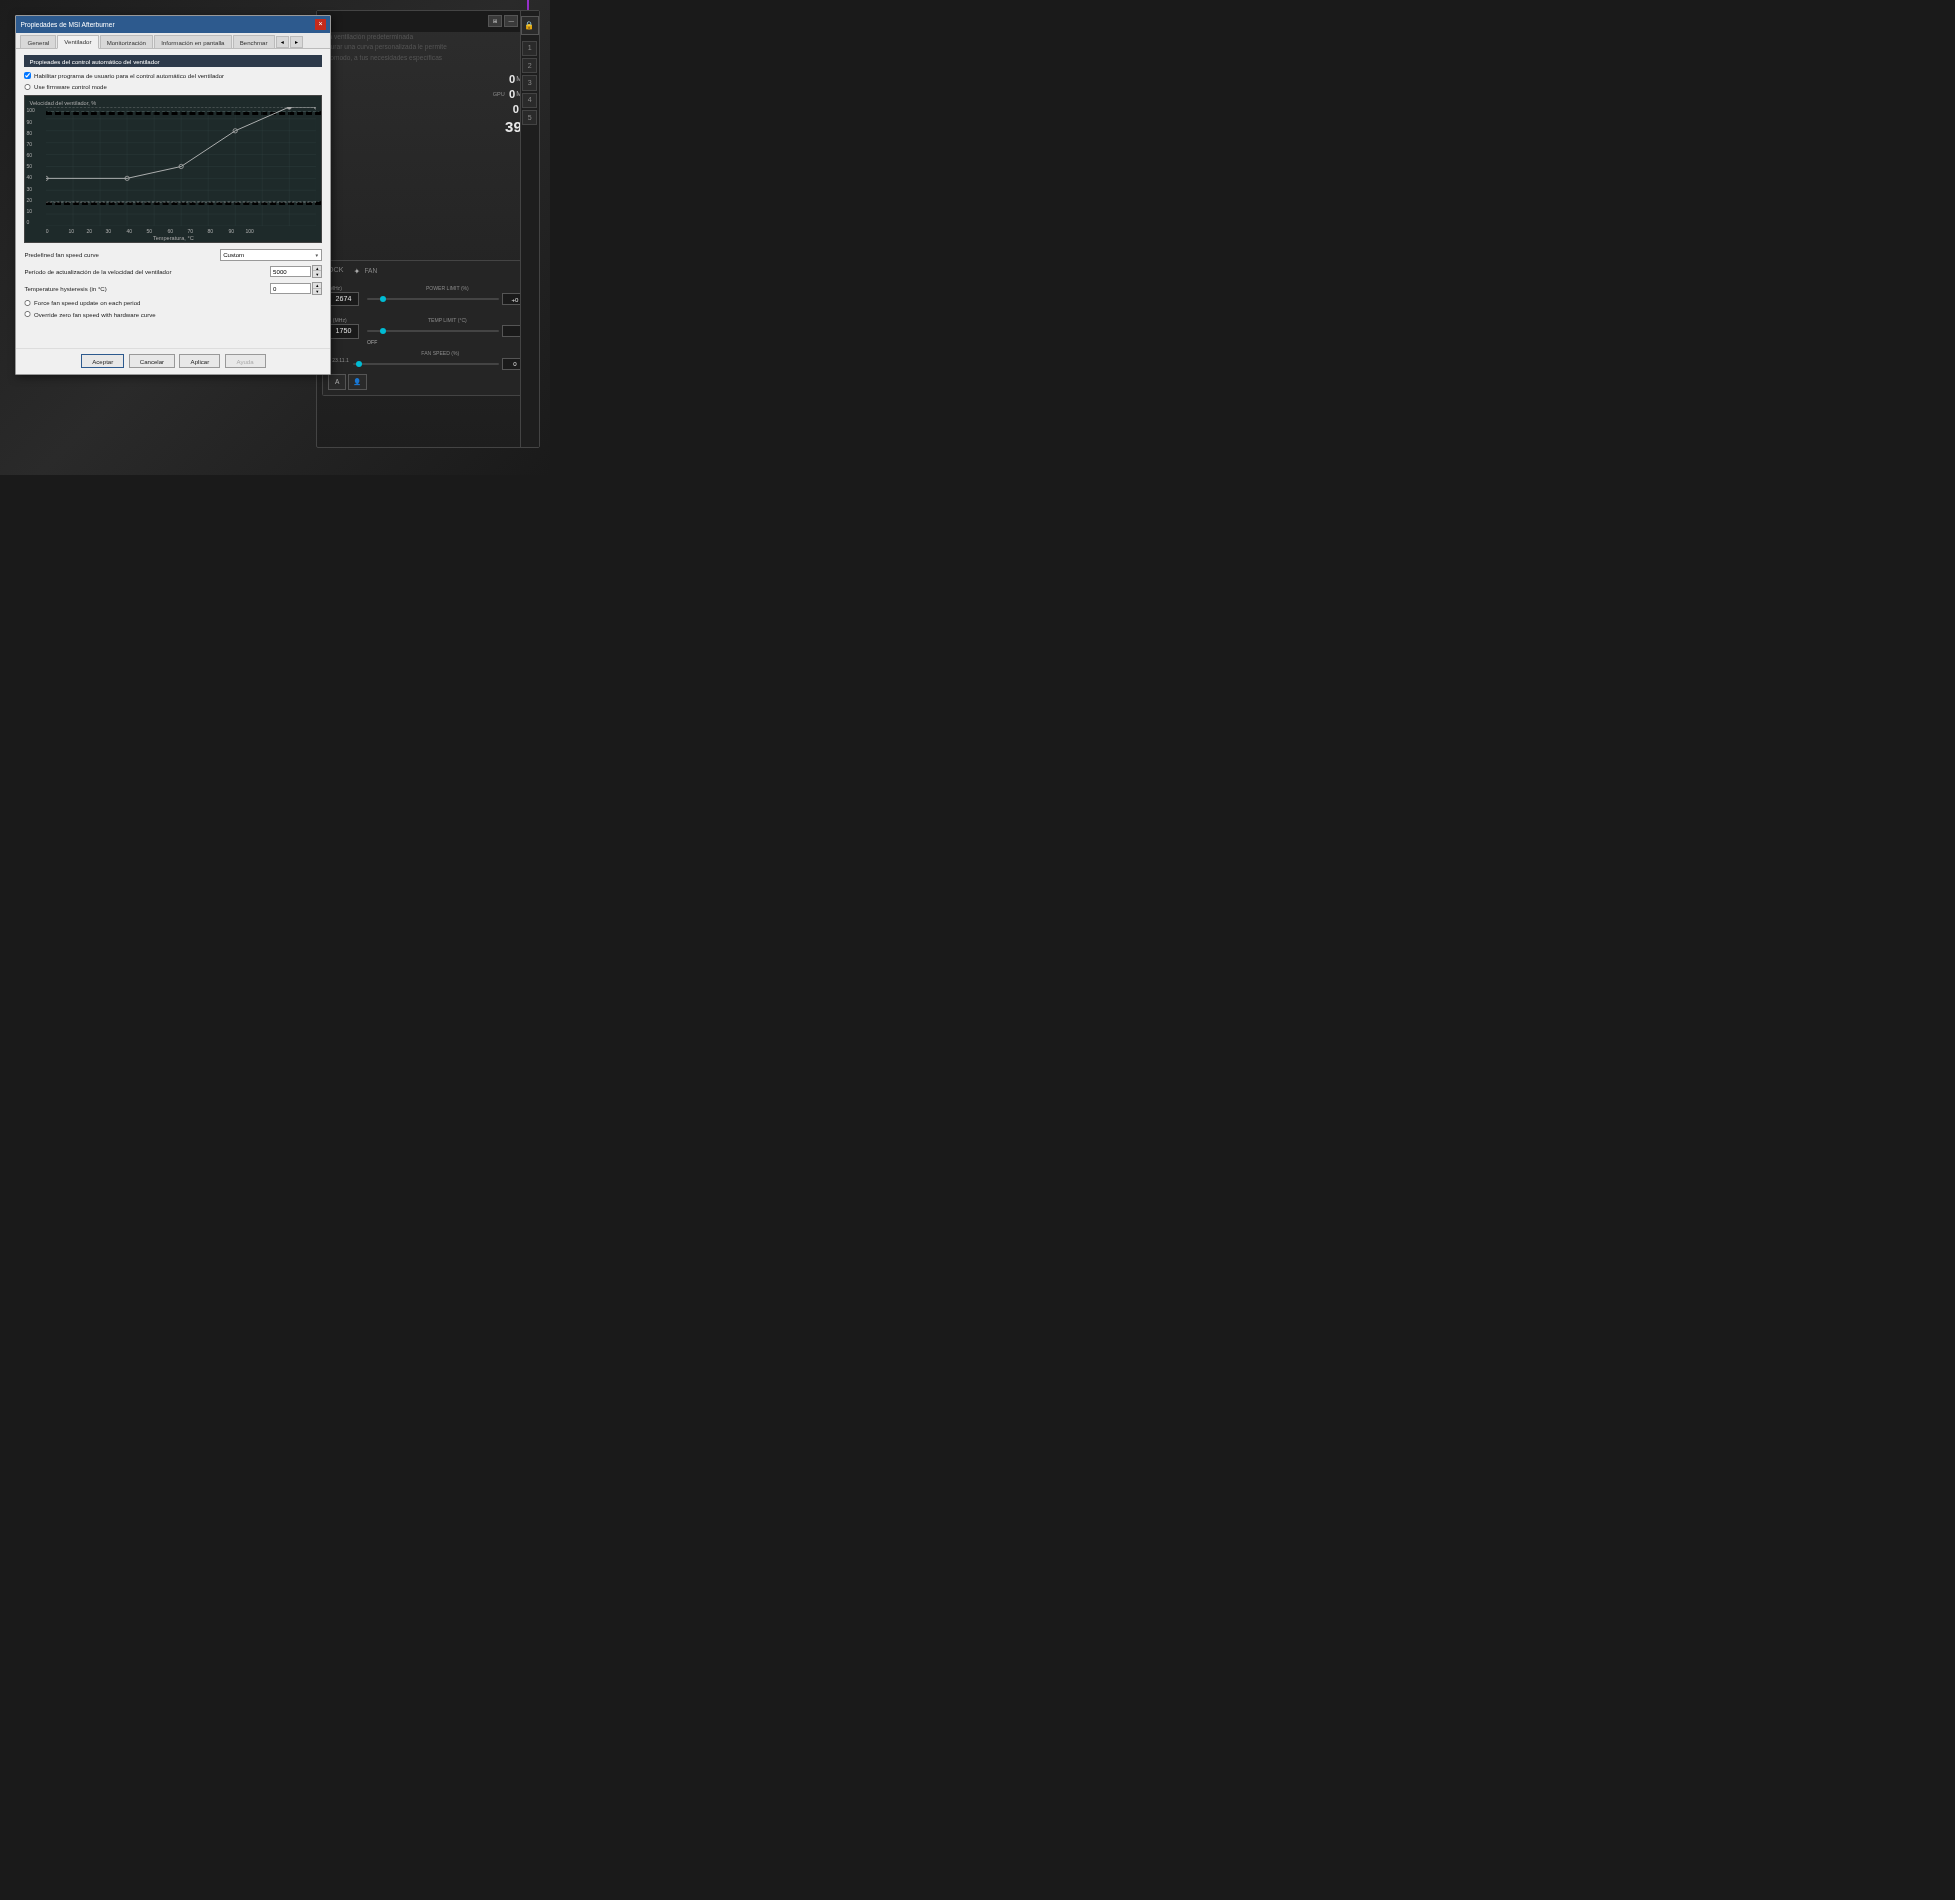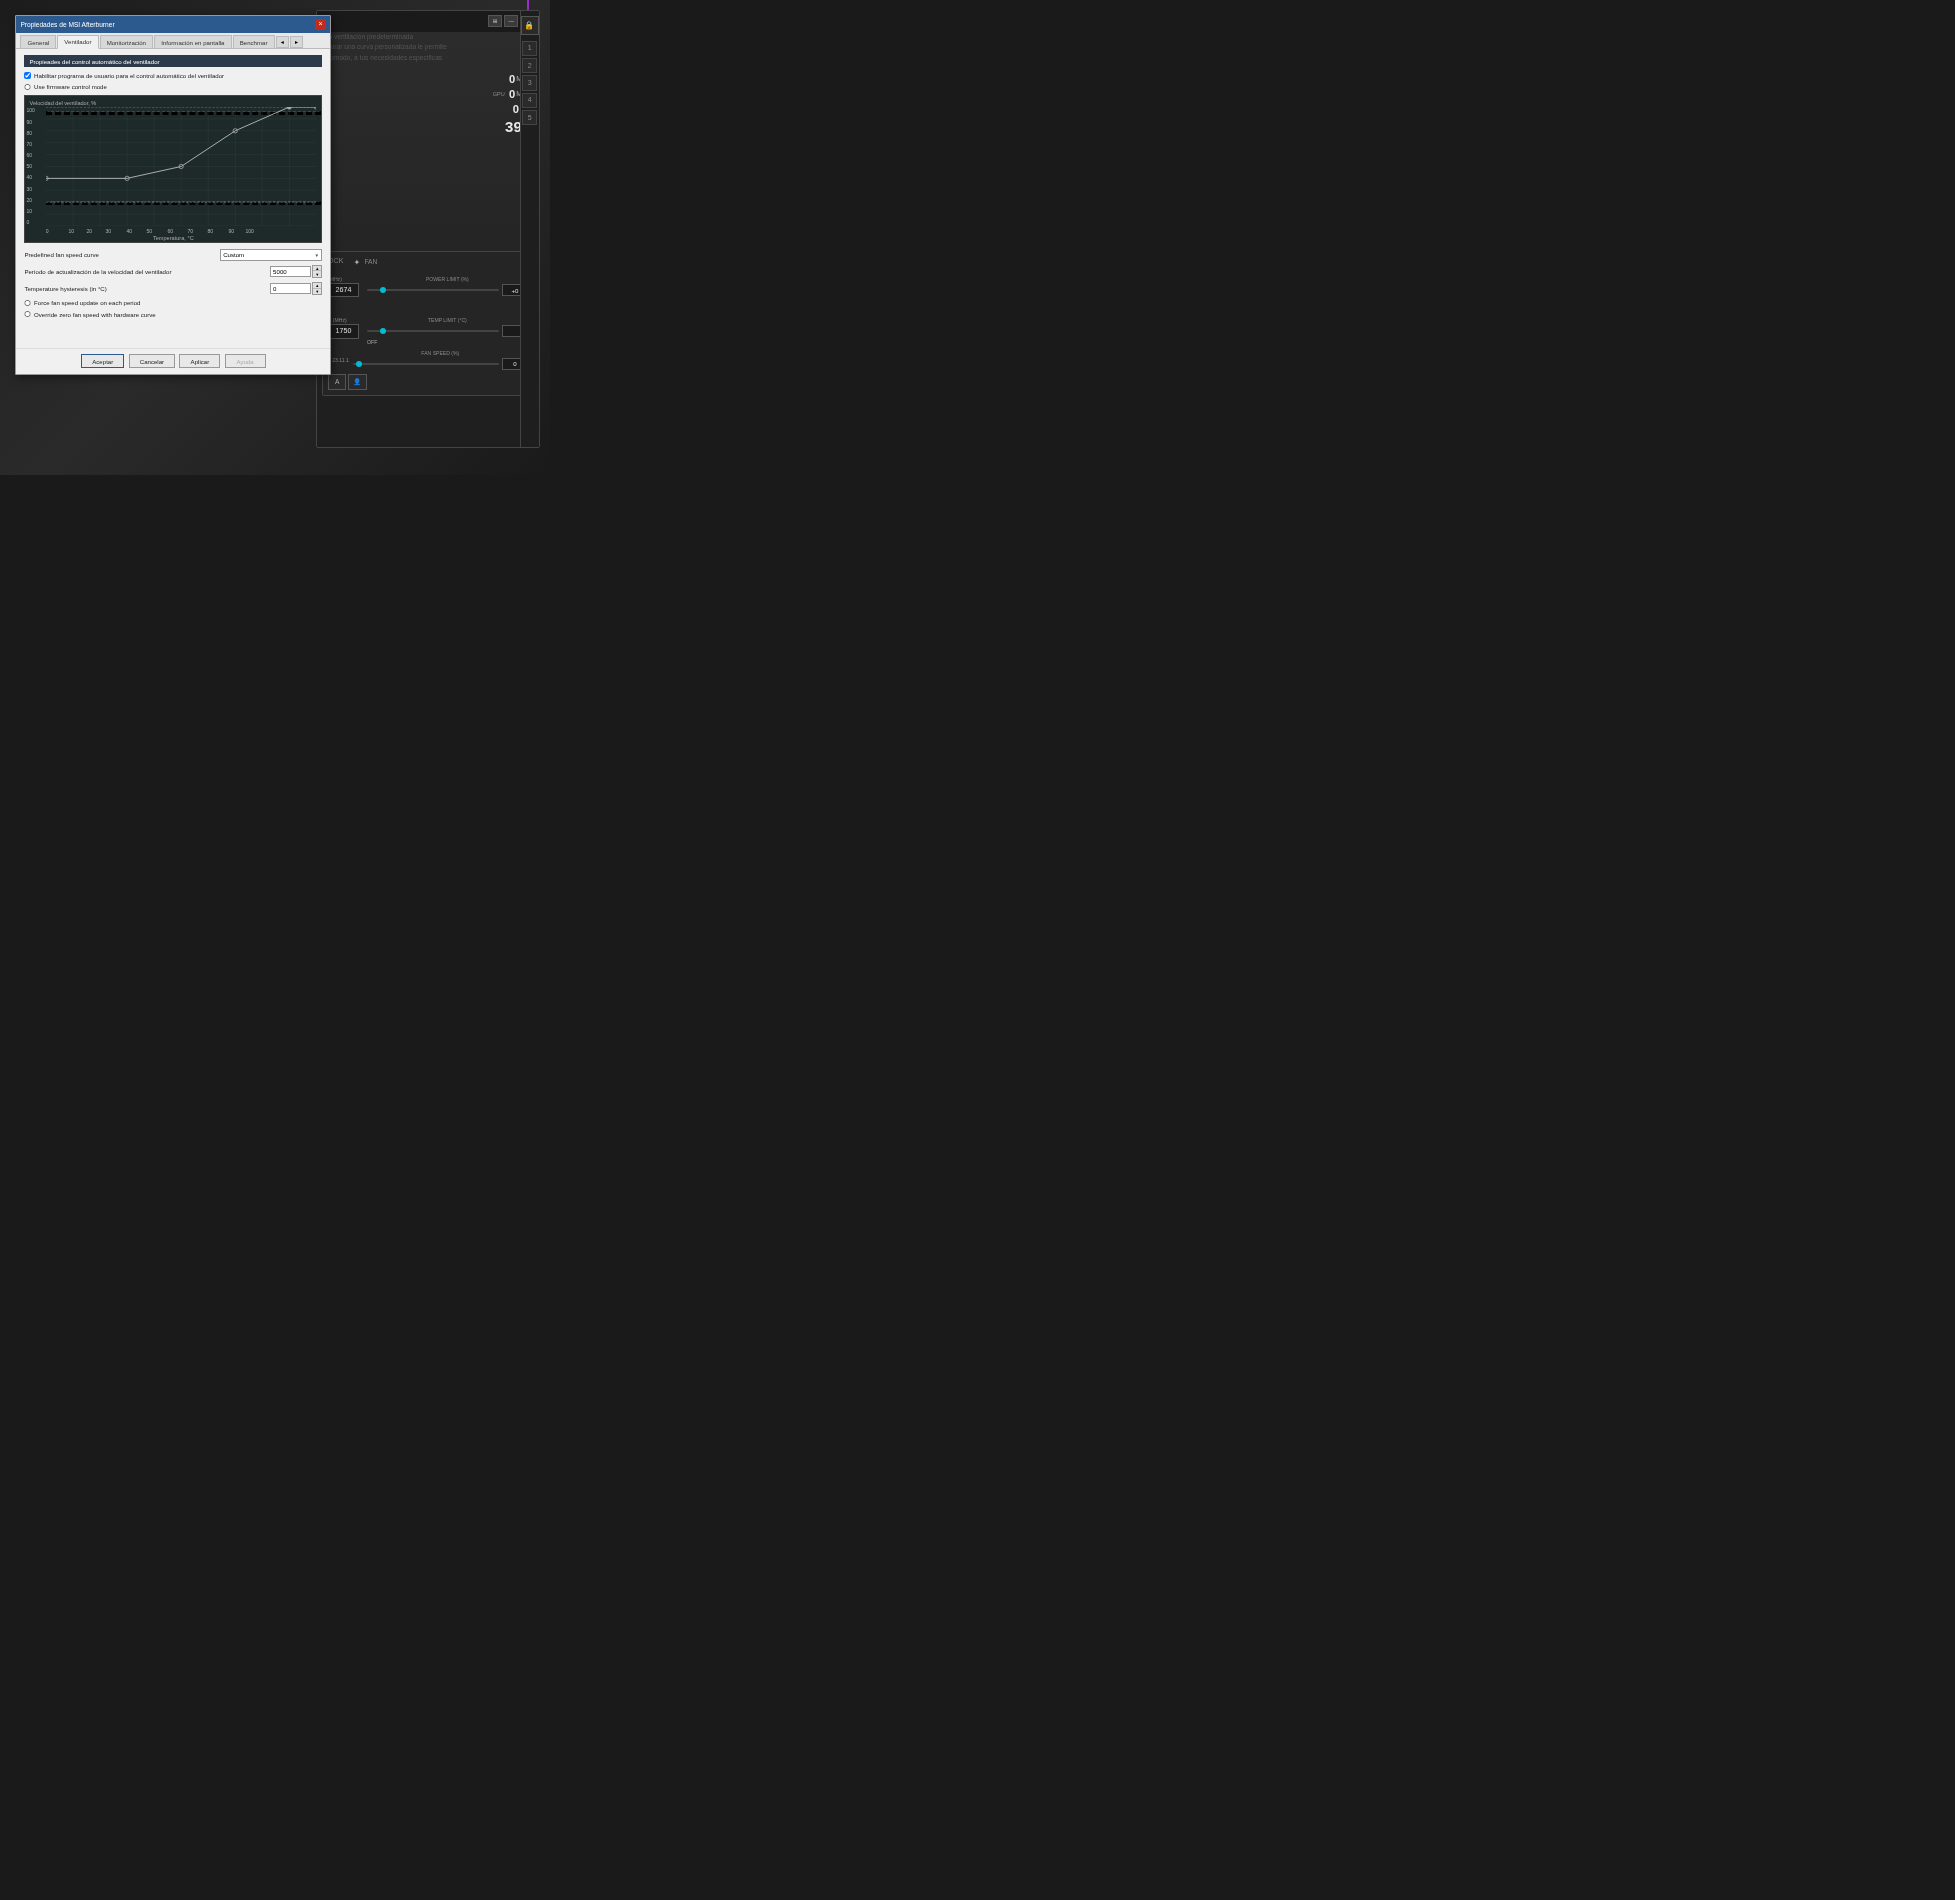--- a/index.html
+++ b/index.html
@@ -502,21 +502,21 @@
     <div class="msi-controls-panel">
 
       <div style="display:flex;gap:10.2px;margin-bottom:5.1px;">
         <span style="color:#888;font-size:7.1px;">OCK</span>
         <div class="msi-fan-header">
           <span class="msi-fan-icon">✦</span>
           <span>FAN</span>
         </div>
       </div>
 
-      <div style="display:flex;gap:8.1px;margin-bottom:20px;">
+      <div style="display:flex;gap:8.1px;margin-bottom:11px;">
         <div>
           <div style="color:#888;font-size:5.1px;margin-bottom:1px;">(MHz)</div>
           <div class="msi-clock-value">2674</div>
         </div>
         <div style="flex:1;">
           <div style="color:#888;font-size:5.1px;margin-bottom:2px;text-align:center;">POWER LIMIT (%)</div>
           <div style="display:flex;align-items:center;gap:3.1px;">
             <div class="msi-slider" style="flex:1;">
               <div class="msi-slider-thumb"></div>
             </div>

